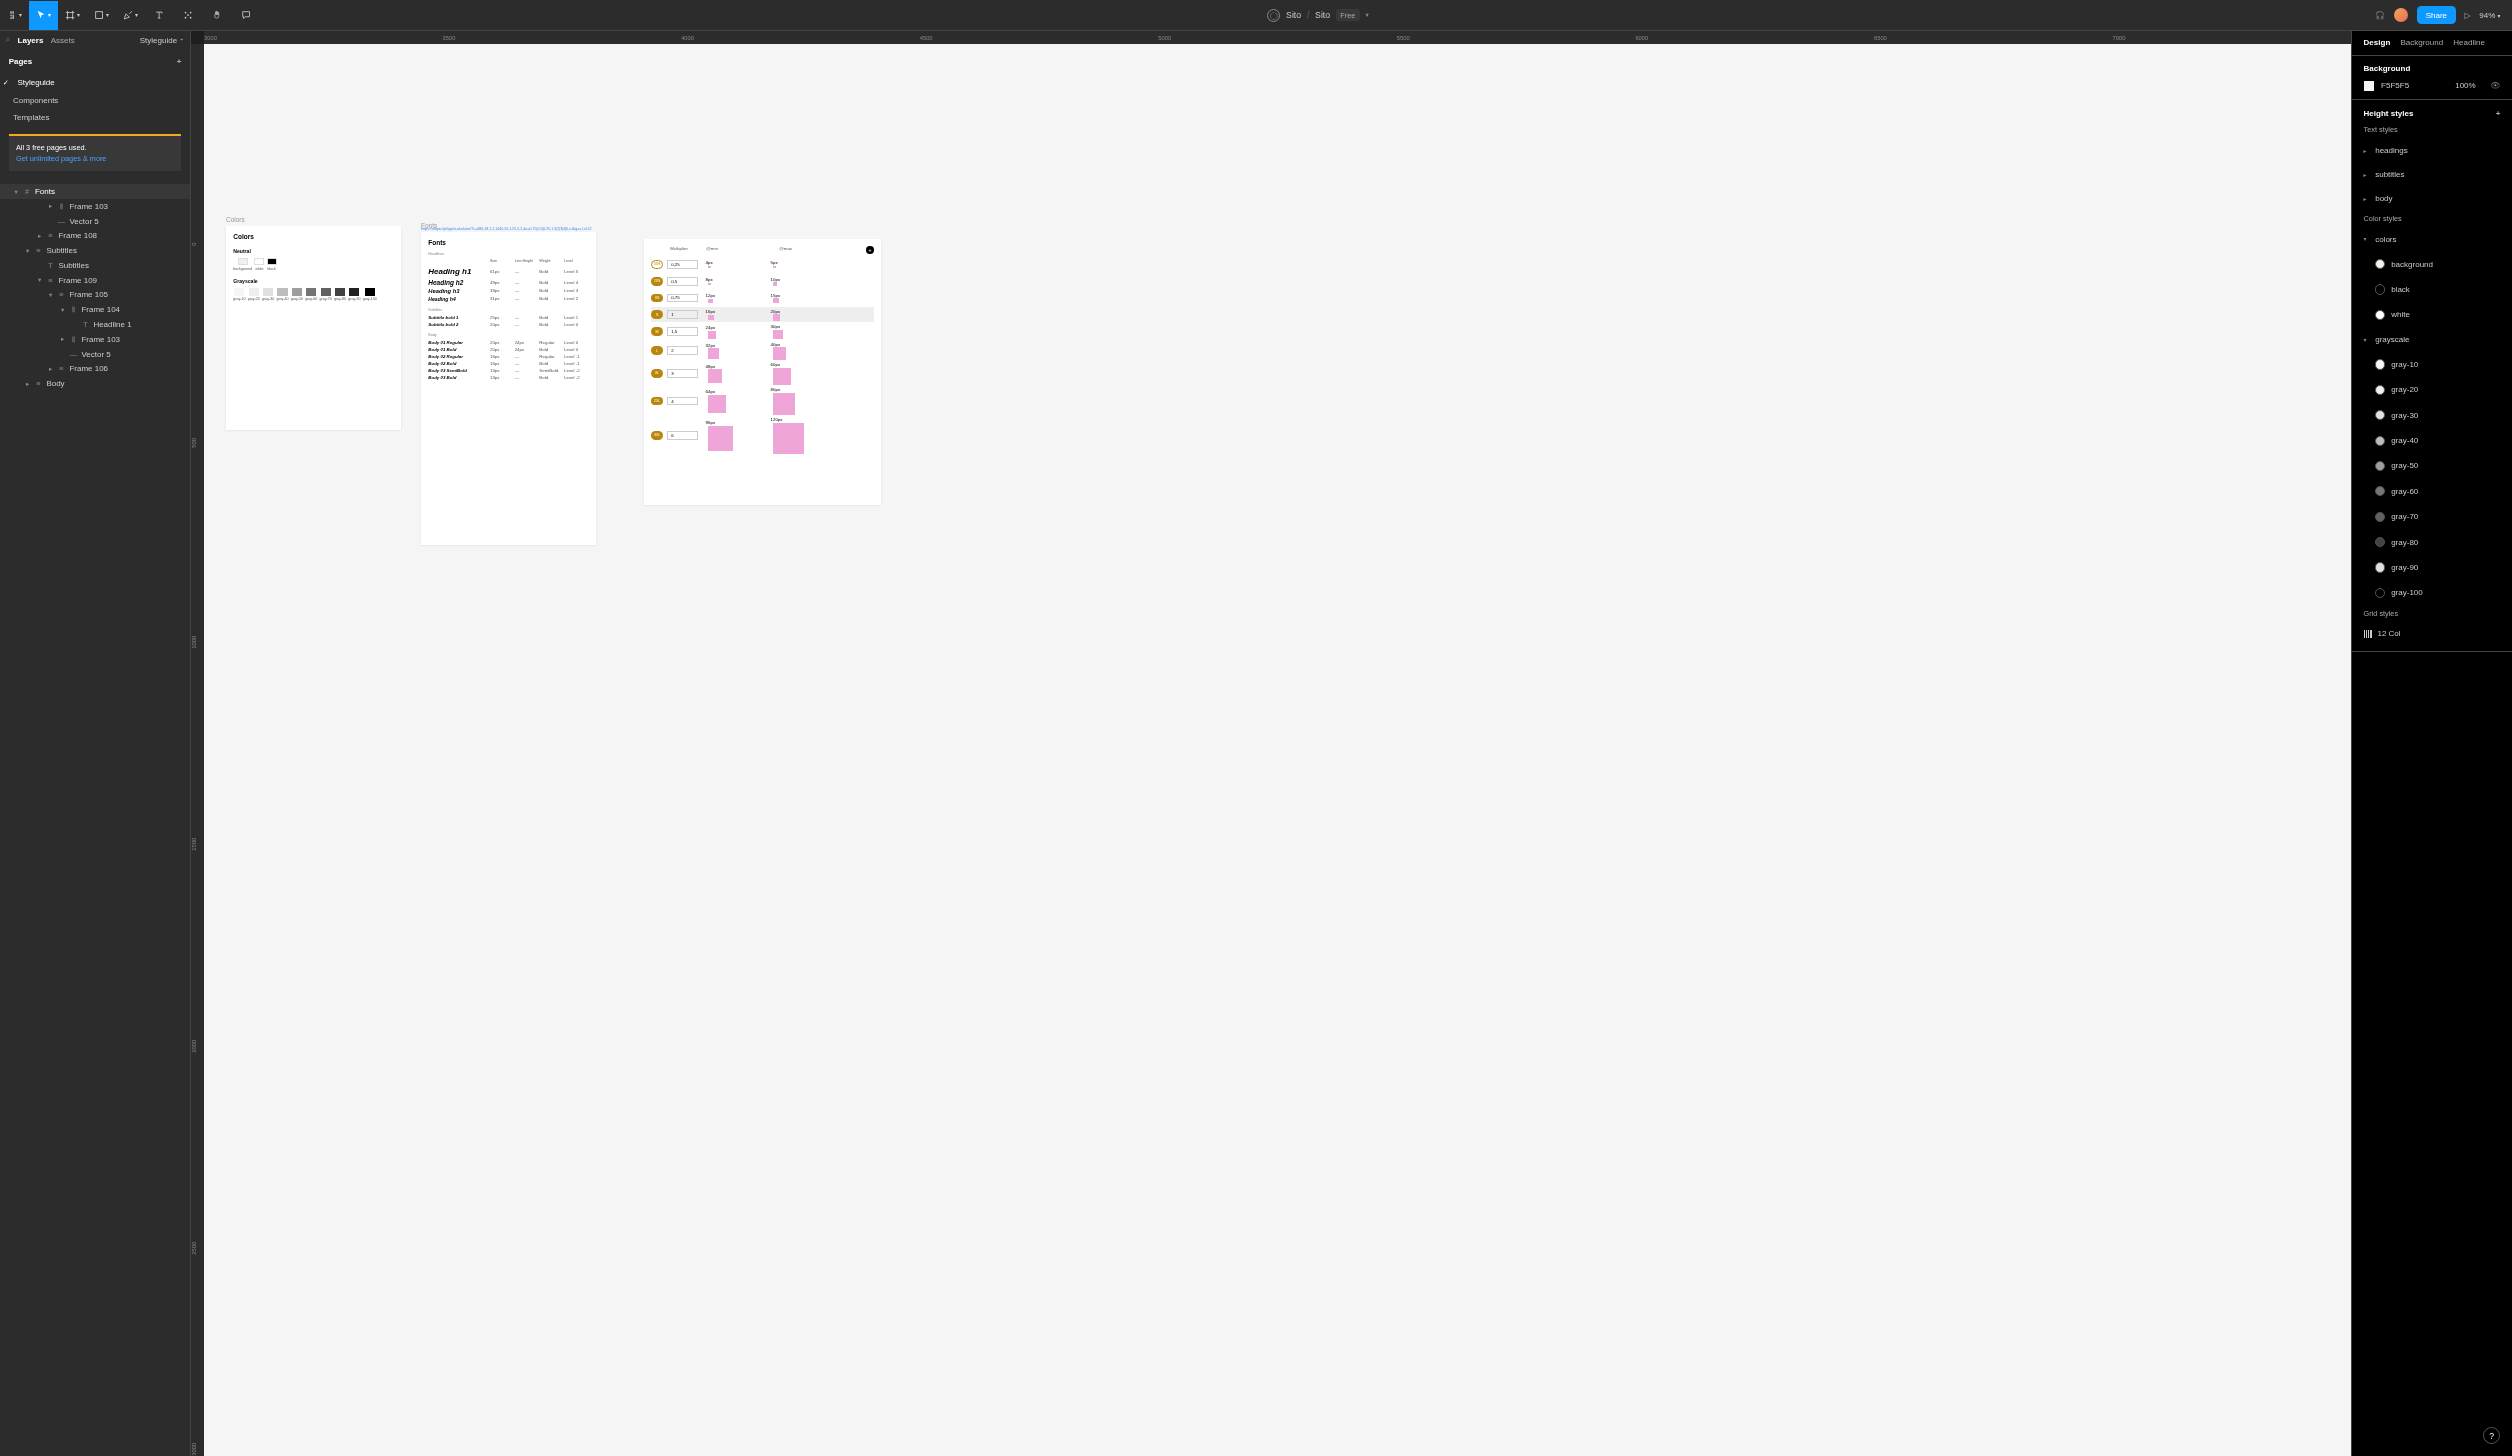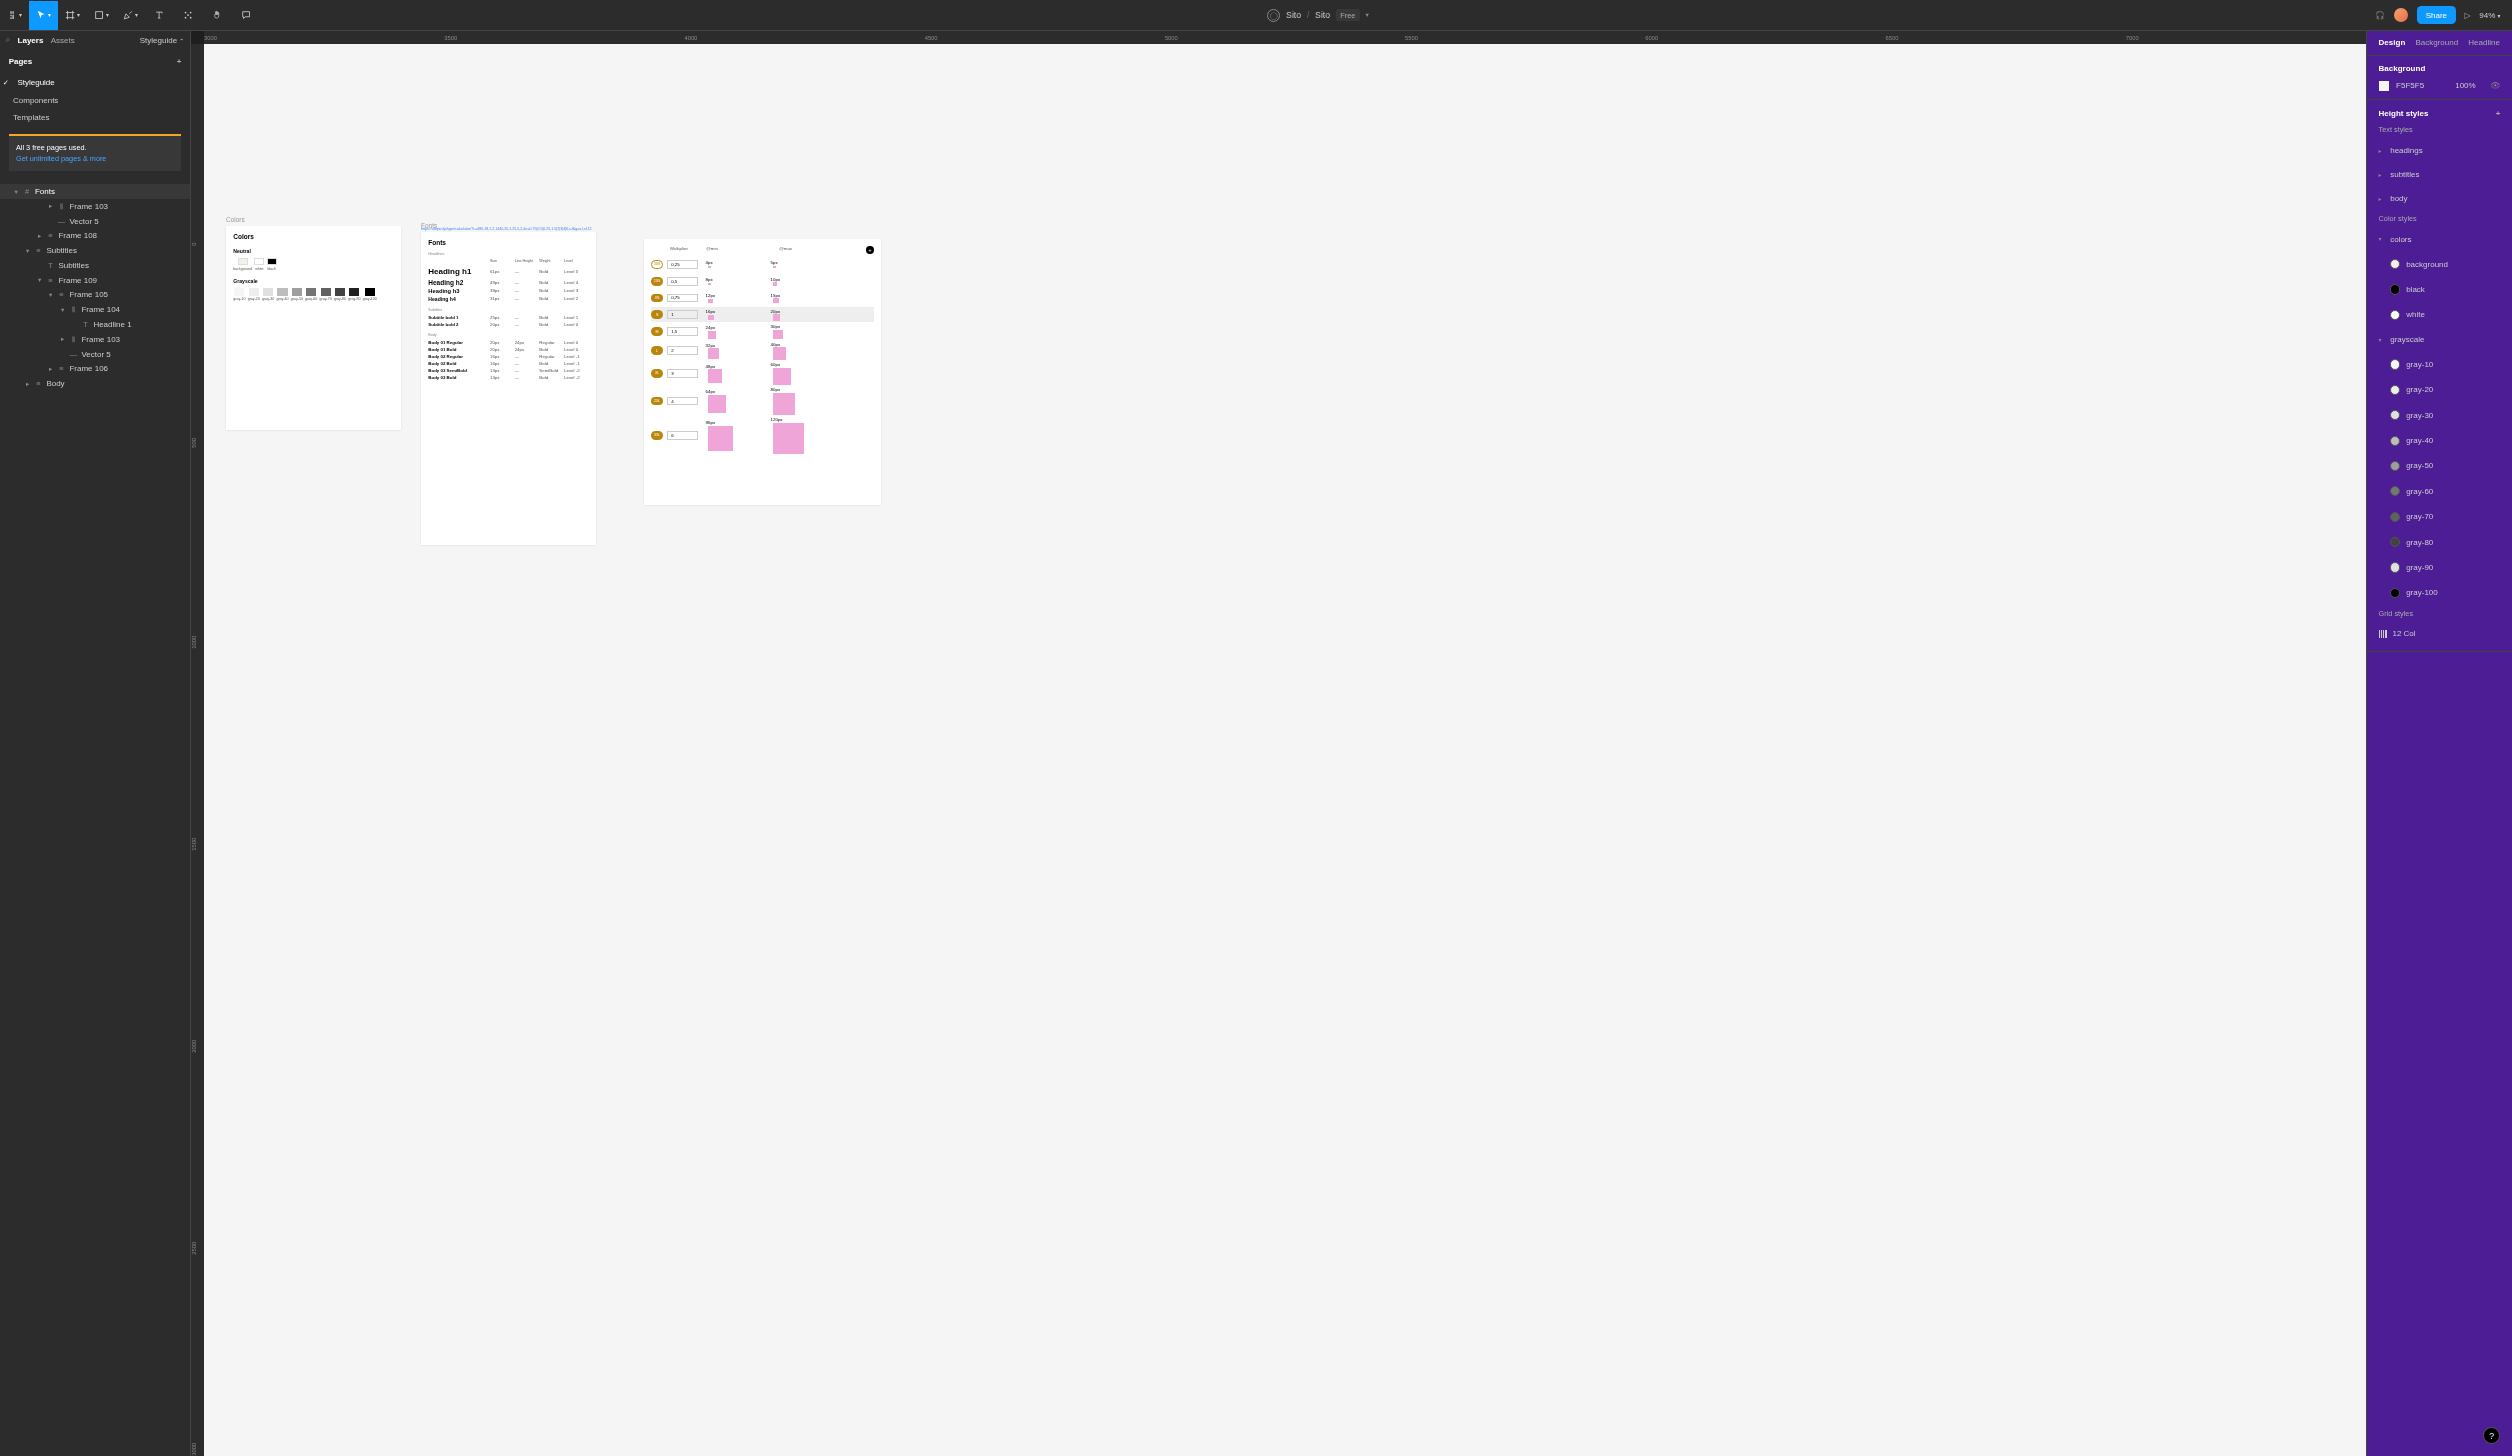--- a/index.html
+++ b/index.html
@@ -68,37 +68,37 @@
 .sw-lbl { font-size: 3.6px; color: #555; margin-top:1.5px; }
 .swb { display:flex; flex-direction:column; align-items:center; }
 
 
 .fonts-frame { left: 217px; top: 188px; width: 175px; height: 313px; padding: 7.3px; color: #000; }
 .fonts-link { position: absolute; top: 183px; left: 217px; font-size: 3.6px; color: #3b82f6; }
 .ff-title { font-size: 6.5px; font-weight: 700; margin-bottom: 5.8px; }
 .ff-cols { display: flex; font-size: 3.6px; color: #555; margin-bottom: 4.4px; }
 .ff-cols .c1 { flex: 2.5; } .ff-cols .c { flex: 1; }
 .ff-row { display: flex; font-size: 4.4px; align-items: center; margin-bottom: 2.2px; }
-.ff-row .c1 { flex: 2.5; font-weight: 700; } .ff-row .c { flex: 1; color: #555; }
+.ff-row .c1 { flex: 2.5; font-weight: 700; font-style: italic; } .ff-row .c { flex: 1; color: #555; }
 .ff-sec { font-size: 3.6px; color: #888; margin: 5.8px 0 2.9px; }
 
 
 .scale-frame { left: 440px; top: 195px; width: 237px; height: 266px; color: #000; padding: 7.3px; }
 .sc-hdr { display: flex; font-size: 4.4px; color: #555; margin-bottom: 5.8px; }
 .sc-hdr .a{width:19px;} .sc-hdr .b{width:36px;} .sc-hdr .c{width:73px;} .sc-hdr .d{width:73px;}
 .sc-plus { position:absolute; top:7.3px; right:7.3px; width:7.3px;height:7.3px;border-radius:50%;background:#000;color:#fff;font-size:5.1px;display:flex;align-items:center;justify-content:center; }
 .sc-row { display: flex; align-items: center; margin-bottom: 2.2px; min-height: 14.6px; }
 .sc-row.hl { background: #eee; }
 .sc-badge { width: 11.6px; height: 8.7px; border-radius: 5.1px; background: #b8860b; color: #fff; font-size: 3.6px; display: flex; align-items: center; justify-content: center; margin-right: 4.4px; }
 .sc-mult { width: 31px; height: 8.7px; border: 0.7px solid #ccc; font-size: 4.4px; padding: 0 2.9px; display:flex;align-items:center; margin-right: 7.3px; }
 .sc-val { width: 29px; font-size: 4.4px; }
 .sc-box { background: #f0a5d8; margin-left: 2.9px; }
 
 
-.right-panel { width: 146px; background: #4c1d95; border-left: 0.7px solid #444; padding: 0; overflow-y: auto; }
+.right-panel { width: 161px; background: #000000; border-left: 0.7px solid #444; padding: 0; overflow-y: auto; }
 .rp-tabs { display: flex; gap: 10.2px; padding: 7.3px 11.6px; font-size: 8px; border-bottom: 0.7px solid #444; }
 .rp-tabs .t { color: #aaa; cursor: pointer; }
 .rp-tabs .t.active { color: #fff; font-weight: 600; }
 .rp-sec { padding: 8.7px 11.6px; border-bottom: 0.7px solid #444; }
 .rp-sec-hdr { font-size: 8px; font-weight: 600; margin-bottom: 7.3px; display:flex;justify-content:space-between;align-items:center; }
 .bg-row { display: flex; align-items: center; gap: 7.3px; font-size: 8px; color: #ccc; }
 .bg-sw { width: 10.2px; height: 10.2px; background: #f5f5f5; }
 .rp-subhdr { font-size: 7.3px; color: #aaa; margin: 7.3px 0 4.4px; }
 .style-row { display: flex; align-items: center; gap: 5.8px; padding: 3.6px 0; font-size: 8px; color: #ccc; cursor: pointer; margin-top: 8px; }
 .style-row .arrow { width: 5.8px; font-size: 5.8px; color: #888; }

